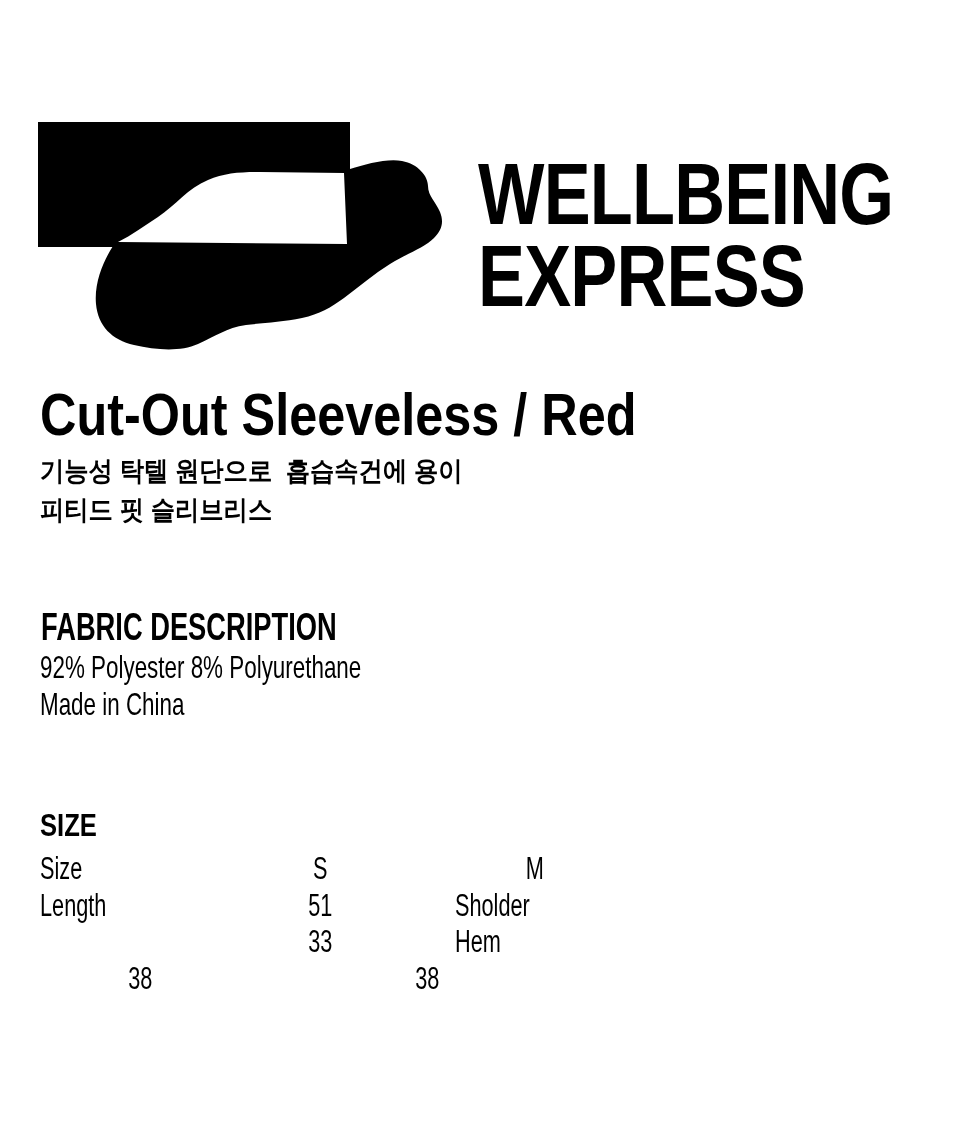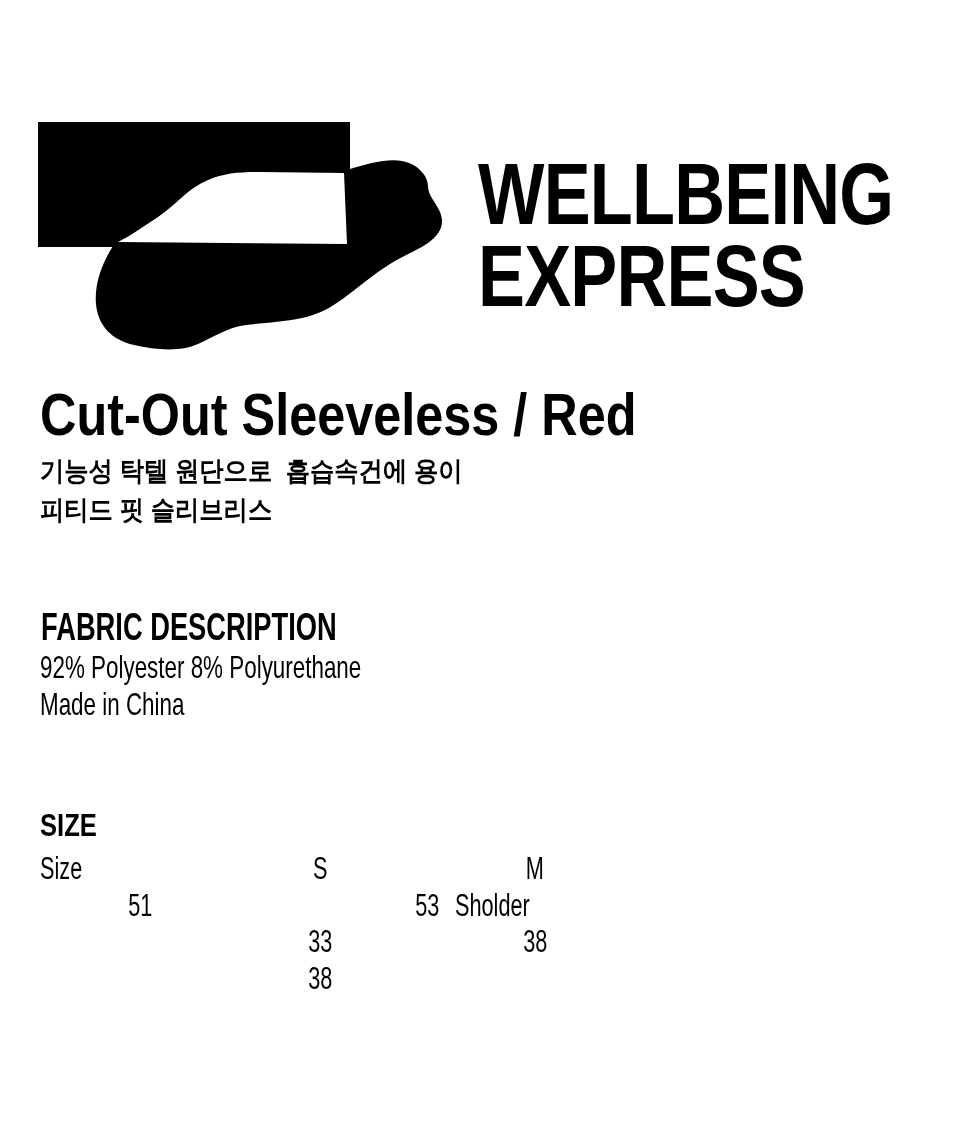--- a/index.html
+++ b/index.html
@@ -122,28 +122,29 @@
 
   <div class="abs size-heading">SIZE</div>
 
   <div class="abs size-table">
 
     <div class="cell lbl"><span>Size</span></div>
     <div class="cell val"><span>S</span></div>
     <div class="cell gap"></div>
     <div class="cell val"><span>M</span></div>
 
+    <div class="cell lbl"><span>Length</span></div>
     <div class="cell val"><span>51</span></div>
     <div class="cell gap"></div>
-    <div class="cell val"><span>53</span></div>
 
     <div class="cell lbl"><span>Sholder</span></div>
     <div class="cell gap"></div>
     <div class="cell val"><span>33</span></div>
 
     <div class="cell gap"></div>
 
+    <div class="cell lbl"><span>Hem</span></div>
     <div class="cell val"><span>38</span></div>
     <div class="cell gap"></div>
     <div class="cell val"><span>38</span></div>
   </div>
 
 </div>
 
 </body></html>

